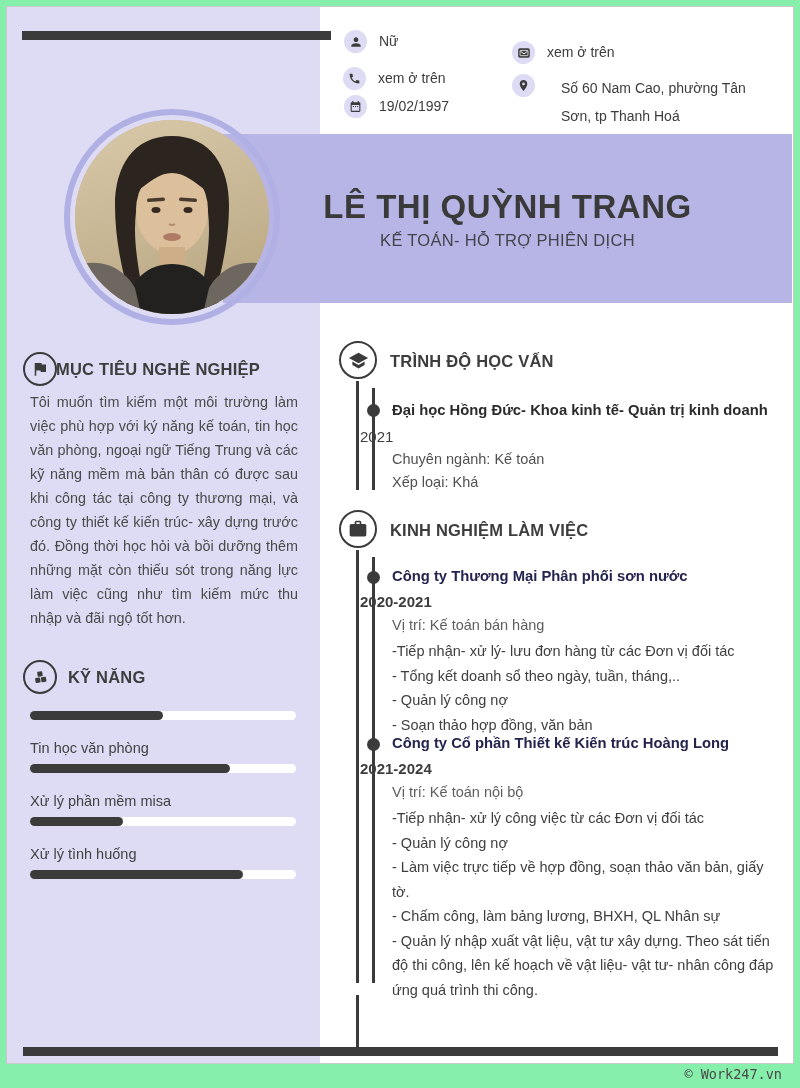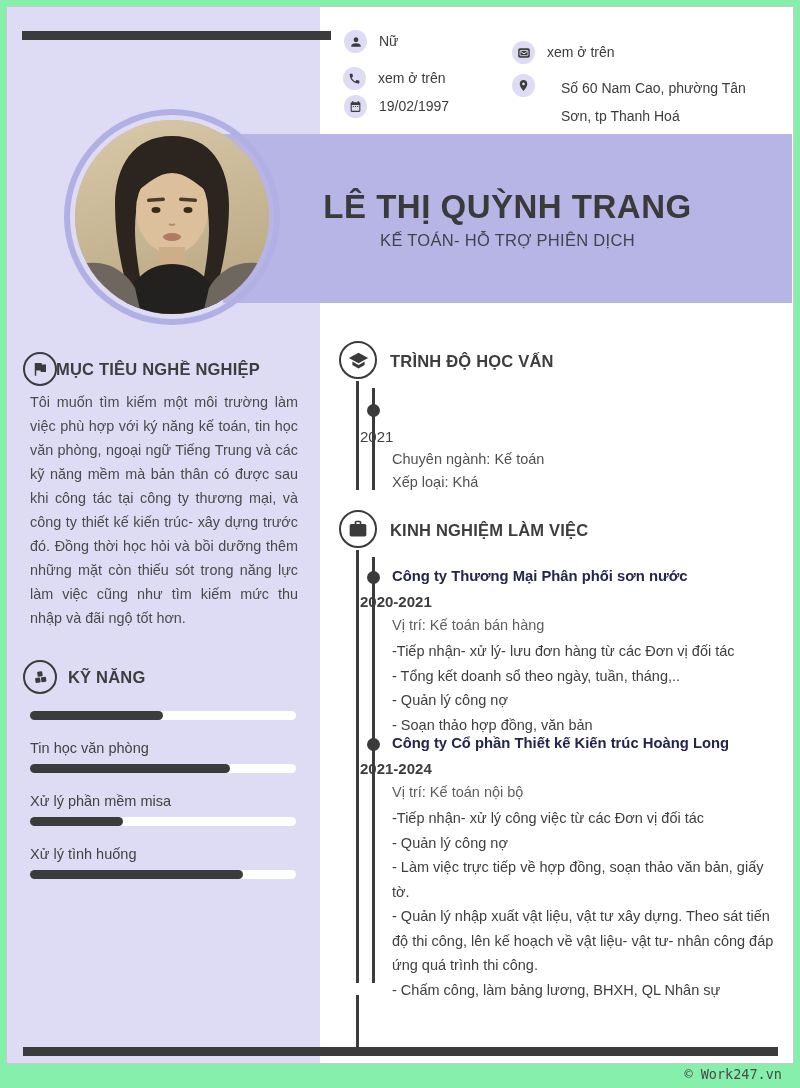--- a/index.html
+++ b/index.html
@@ -198,20 +198,21 @@
 
   <div class="icon-circle big" style="left:339px; top:341px;">
     <svg width="21" height="21" viewBox="0 0 24 24" fill="#3b3b3b">
         <path d="M5 13.18v4L12 21l7-3.82v-4L12 17l-7-3.82zM12 3L1 9l11 6 11-6-11-6z"></path>
       </svg>
   </div>
   <div class="section-heading" style="left:390px; top:352px;">TRÌNH ĐỘ HỌC VẤN</div>
   <div class="vline" style="left:356px; top:381px; height:109px;"></div>
   <div class="vline" style="left:372px; top:388px; height:102px;"></div>
   <div class="bullet" style="left:367px; top:404px;"></div>
+  <div class="entry-title" style="top:402px;">Đại học Hồng Đức- Khoa kinh tế- Quản trị kinh doanh</div>
   <div class="entry-year" style="top:428px;">2021</div>
   <div class="entry-line" style="top:451px;">Chuyên ngành: Kế toán</div>
   <div class="entry-line" style="top:474px;">Xếp loại: Khá</div>
 
   <div class="icon-circle big" style="left:339px; top:510px;">
     <svg width="20" height="20" viewBox="0 0 24 24" fill="#3b3b3b">
         <path d="M20 6h-4V4c0-1.11-.89-2-2-2h-4c-1.11 0-2 .89-2 2v2H4c-1.11 0-1.99.89-1.99 2L2 19c0 1.11.89 2 2 2h16c1.11 0 2-.89 2-2V8c0-1.11-.89-2-2-2zm-6 0h-4V4h4v2z"></path>
       </svg>
   </div>
   <div class="section-heading" style="left:390px; top:521px;">KINH NGHIỆM LÀM VIỆC</div>
@@ -230,20 +231,20 @@
   </div>
 
   <div class="bullet" style="left:367px; top:738px;"></div>
   <div class="entry-title navy" style="top:735px;">Công ty Cổ phần Thiết kế Kiến trúc Hoàng Long</div>
   <div class="entry-year bold" style="top:760px;">2021-2024</div>
   <div class="entry-pos" style="top:784px;">Vị trí: Kế toán nội bộ</div>
   <div class="entry-details" style="top:806px;">
     <div>-Tiếp nhận- xử lý công việc từ các Đơn vị đối tác</div>
     <div>- Quản lý công nợ</div>
     <div>- Làm việc trực tiếp về hợp đồng, soạn thảo văn bản, giấy tờ.</div>
+    <div>- Chấm công, làm bảng lương, BHXH, QL Nhân sự</div>
     <div>- Quản lý nhập xuất vật liệu, vật tư xây dựng. Theo sát tiến độ thi công, lên kế hoạch về vật liệu- vật tư- nhân công đáp ứng quá trình thi công.</div>
-    <div>- Chấm công, làm bảng lương, BHXH, QL Nhân sự</div>
   </div>
 
   <div class="vline" style="left:356px; top:995px; height:53px;"></div>
   <div class="bottom-bar"></div>
   <div class="footer">© Work247.vn</div>
 </div>
 
 </body></html>

